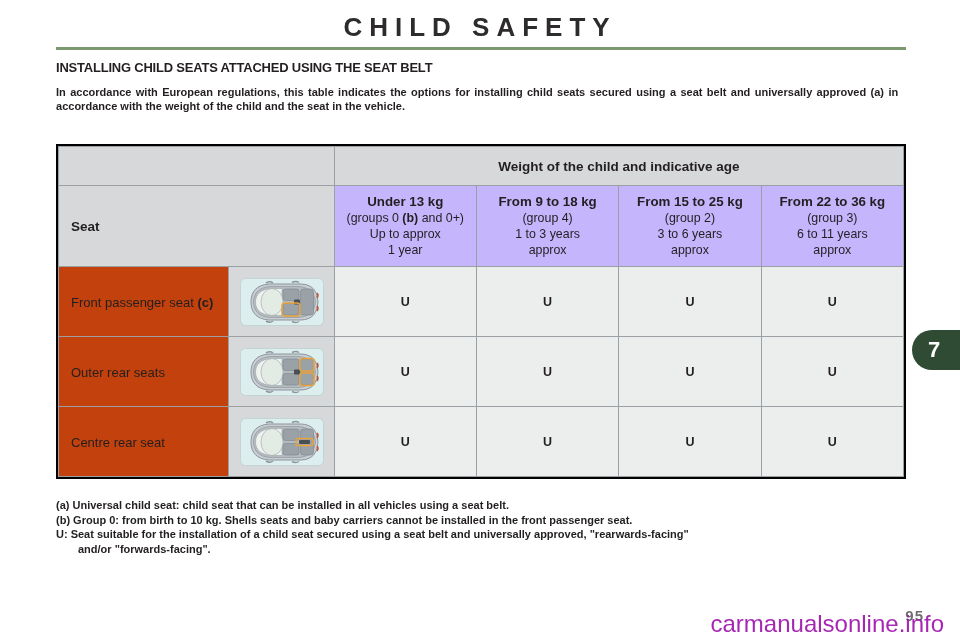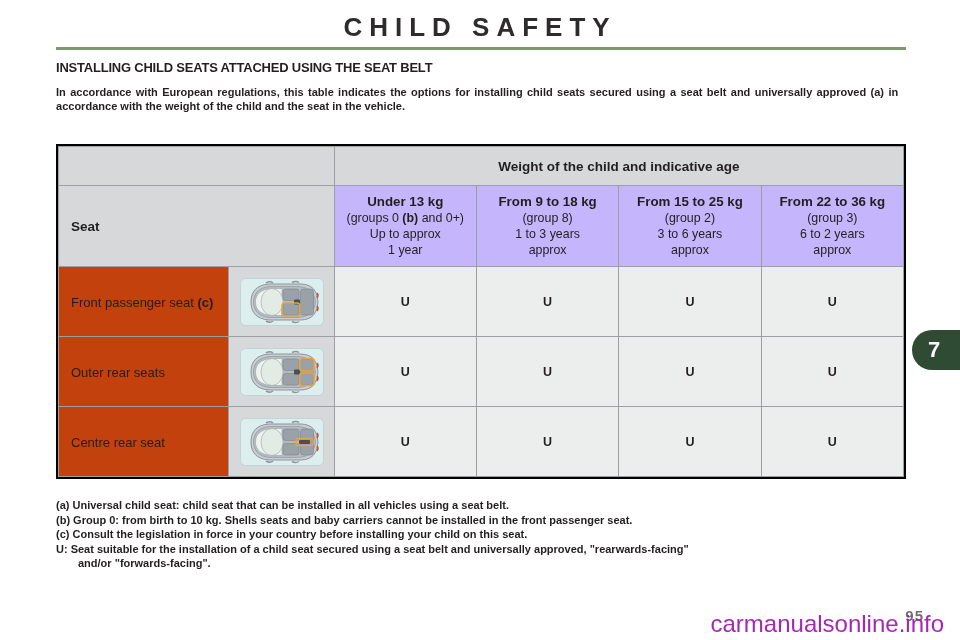--- a/index.html
+++ b/index.html
@@ -240,36 +240,36 @@
 
         <td class="hdr-col">
           <div class="w">Under 13 kg</div>
           <div class="grp"><span>(groups 0 </span><b>(b)</b><span> and 0+)</span></div>
           <div>Up to approx</div>
           <div>1 year</div>
         </td>
 
         <td class="hdr-col">
           <div class="w">From 9 to 18 kg</div>
-          <div class="grp">(group 8)</div>
+          <div class="grp">(group 4)</div>
           <div>1 to 3 years</div>
           <div>approx</div>
         </td>
 
         <td class="hdr-col">
           <div class="w">From 15 to 25 kg</div>
           <div class="grp">(group 2)</div>
           <div>3 to 6 years</div>
           <div>approx</div>
         </td>
 
         <td class="hdr-col">
           <div class="w">From 22 to 36 kg</div>
           <div class="grp">(group 3)</div>
-          <div>6 to 2 years</div>
+          <div>6 to 11 years</div>
           <div>approx</div>
         </td>
       </tr>
 
       <tr>
         <td class="row-label">
           <span class="lbl"><span>Front passenger seat </span><b>(c)</b></span>
         </td>
         <td class="car-cell">
           <svg class="car-icon" viewBox="0 0 168 96" xmlns="http://www.w3.org/2000/svg">
@@ -357,21 +357,20 @@
         <td class="u-cell">U</td>
         <td class="u-cell">U</td>
       </tr>
     </tbody>
   </table>
 </div>
 
 <div class="footnotes">
   <span class="fn">(a) Universal child seat: child seat that can be installed in all vehicles using a seat belt.</span>
   <span class="fn">(b) Group 0: from birth to 10 kg. Shells seats and baby carriers cannot be installed in the front passenger seat.</span>
-  <span class="fn">(c) Consult the legislation in force in your country before installing your child on this seat.</span>
   <span class="fn-u">
     <span class="line1">U: Seat suitable for the installation of a child seat secured using a seat belt and universally approved, "rearwards-facing"</span>
     <span class="line2">and/or "forwards-facing".</span>
   </span>
 </div>
 
 <div class="side-tab">7</div>
 
 <div class="page-number">95</div>
 <div class="watermark">carmanualsonline.info</div>

